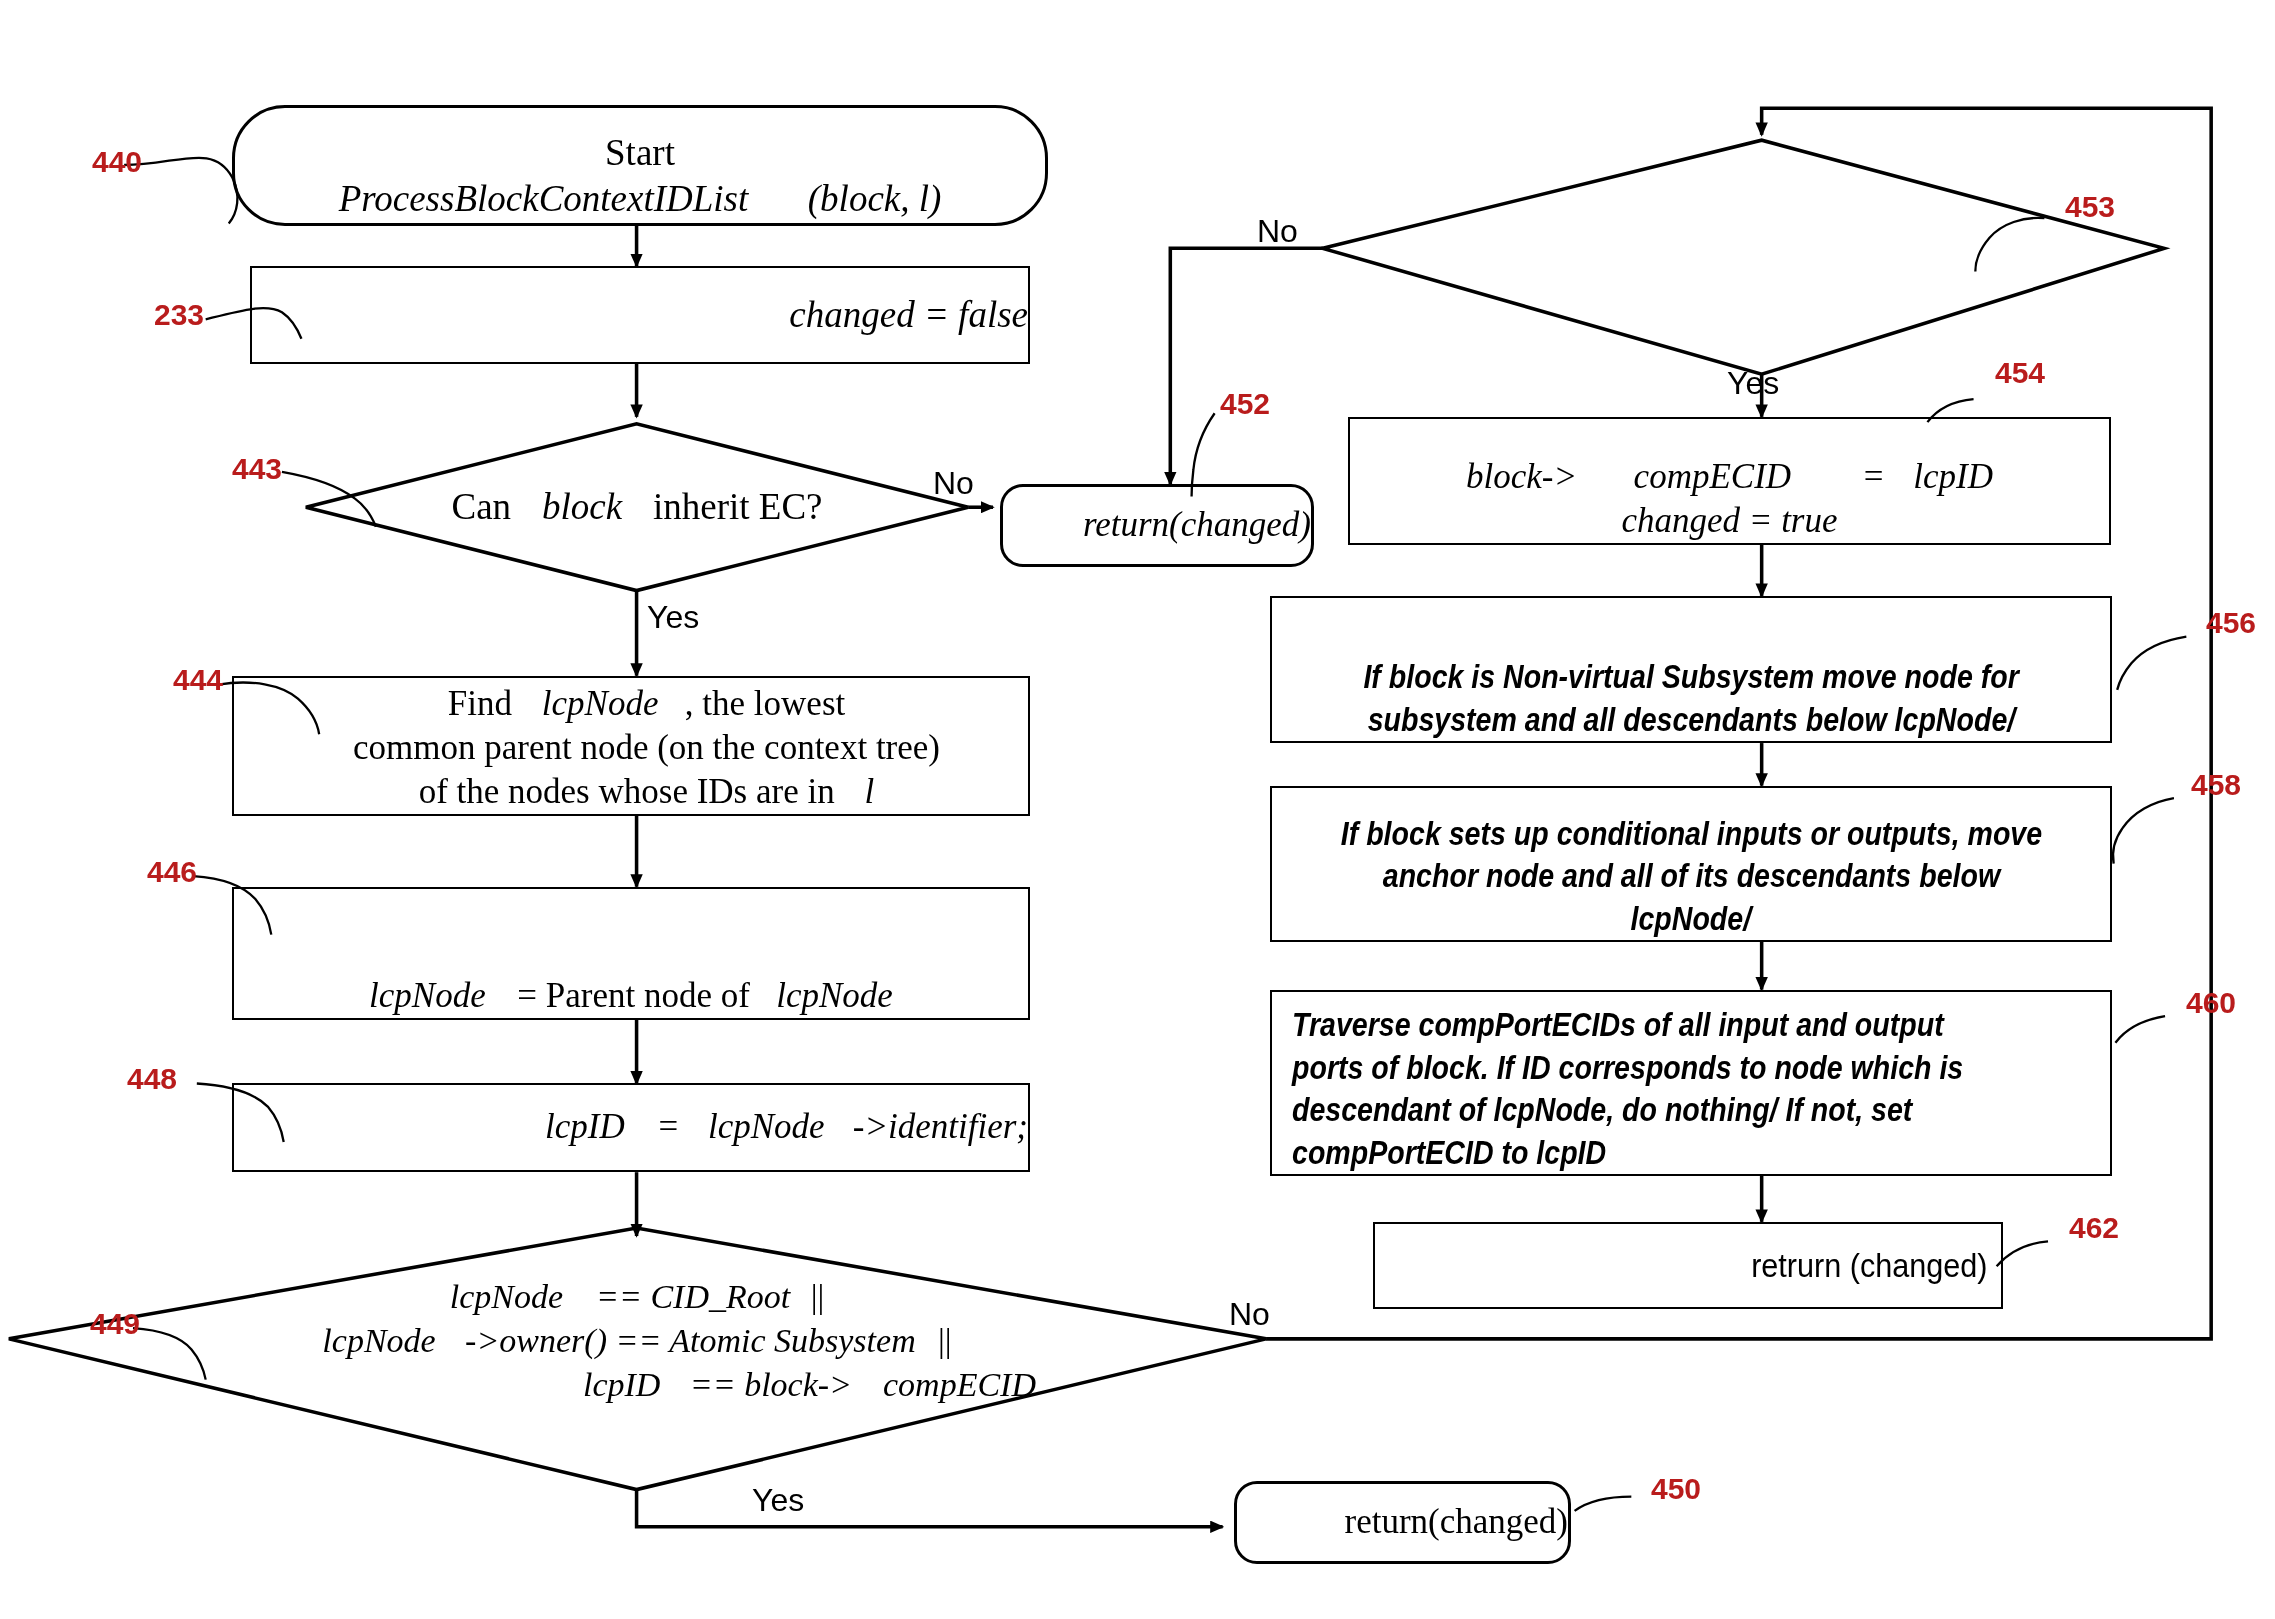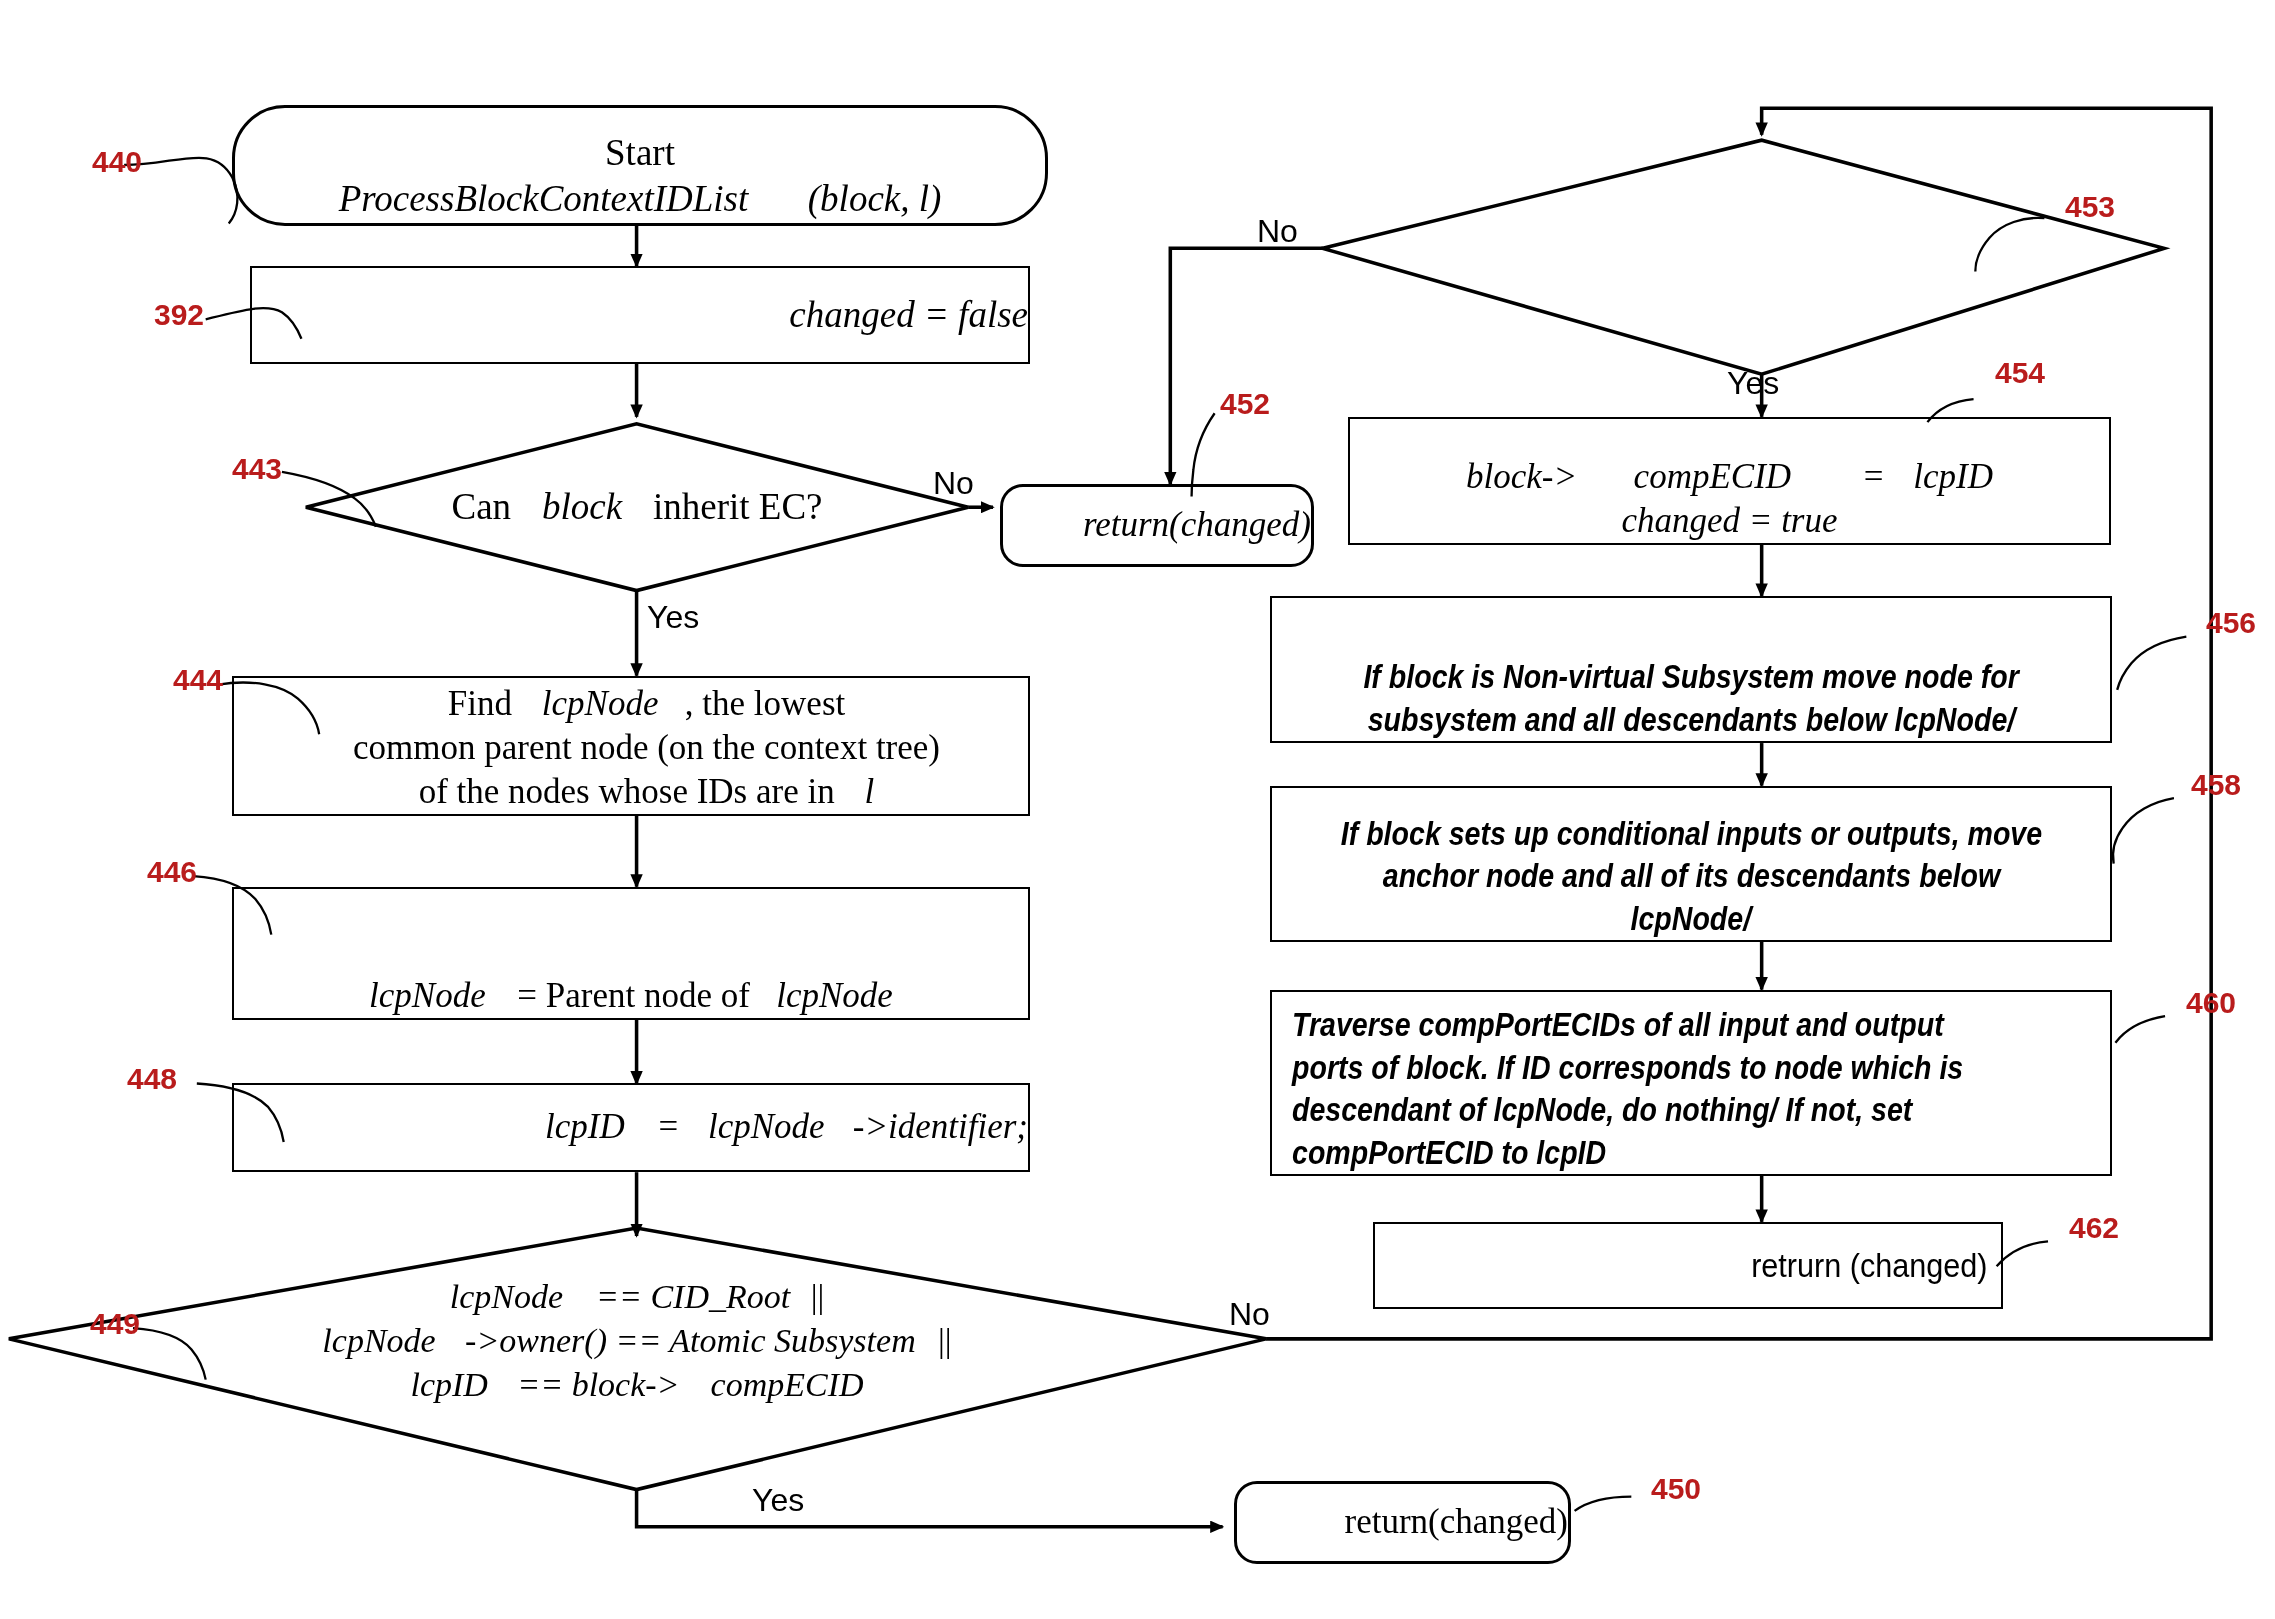--- a/index.html
+++ b/index.html
@@ -210,21 +210,21 @@
       <span style="display:inline-block;width:3.5px;"></span>
       <span>||</span>
     </div>
     <div style="white-space:nowrap;">
       <span class="it">lcpNode</span>
       <span style="display:inline-block;width:12.4px;"></span>
       <span class="it">-&gt;owner() == Atomic Subsystem</span>
       <span style="display:inline-block;width:5.3px;"></span>
       <span>||</span>
     </div>
-    <div style="white-space:nowrap;">
+    <div style="white-space:nowrap;text-align:right;">
       <span class="it">lcpID</span>
       <span style="display:inline-block;width:12.4px;"></span>
       <span class="it">== block-&gt;</span>
       <span style="display:inline-block;width:14px;"></span>
       <span class="it">compECID</span>
     </div>
   </div>
 
   <div class="node round-sm txt-serif" style="left:1234px; top:1481px; width:337px; height:83px; font-size:35px;">
     <span>return(changed)</span>
@@ -269,21 +269,21 @@
   </div>
 
   <div class="edge-label" style="left:647px; top:599px;">Yes</div>
   <div class="edge-label" style="left:933px; top:465px;">No</div>
   <div class="edge-label" style="left:752px; top:1482px;">Yes</div>
   <div class="edge-label" style="left:1229px; top:1296px;">No</div>
   <div class="edge-label" style="left:1727px; top:365px;">Yes</div>
   <div class="edge-label" style="left:1257px; top:213px;">No</div>
 
   <div class="ref" style="left:80px; top:145px;">440</div>
-  <div class="ref" style="left:142px; top:298px;">392</div>
+  <div class="ref" style="left:142px; top:298px;">233</div>
   <div class="ref" style="left:220px; top:452px;">443</div>
   <div class="ref" style="left:161px; top:663px;">444</div>
   <div class="ref" style="left:135px; top:855px;">446</div>
   <div class="ref" style="left:115px; top:1062px;">448</div>
   <div class="ref" style="left:78px;  top:1307px;">449</div>
   <div class="ref" style="left:1639px; top:1472px;">450</div>
   <div class="ref" style="left:1208px; top:387px;">452</div>
   <div class="ref" style="left:2053px; top:190px;">453</div>
   <div class="ref" style="left:1983px; top:356px;">454</div>
   <div class="ref" style="left:2194px; top:606px;">456</div>

